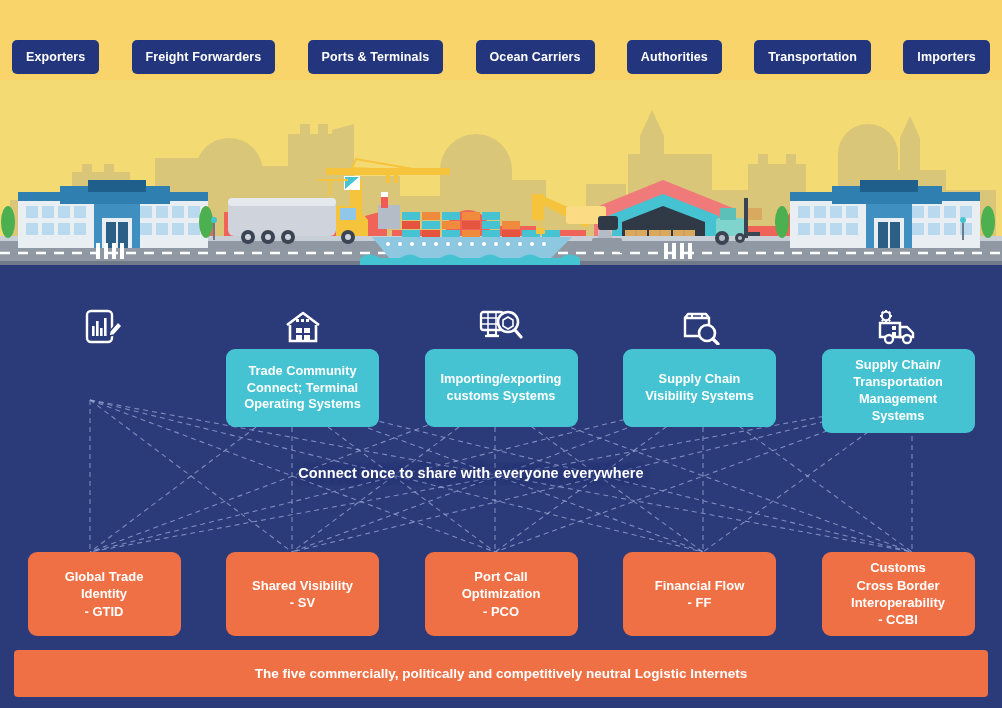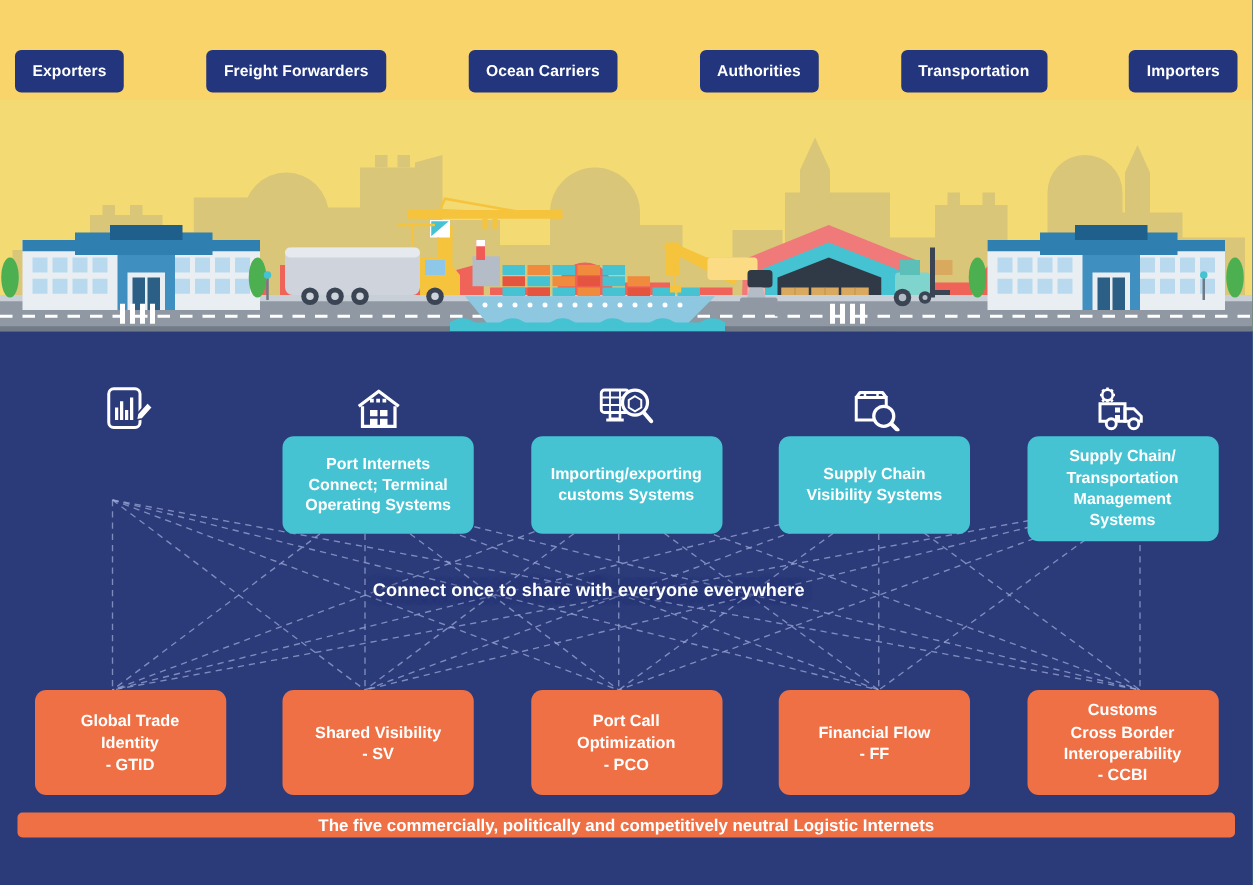--- a/index.html
+++ b/index.html
@@ -50,34 +50,35 @@
     font-size:13px;font-weight:700;line-height:1.34;padding:6px 8px;box-sizing:border-box;
   }
 
   .center-caption{
     position:absolute;left:0;top:200px;width:942px;text-align:center;
     color:#ffffff;font-size:14.5px;font-weight:700;letter-spacing:.1px;
     text-shadow:0 0 7px #2b3a79,0 0 7px #2b3a79,0 0 5px #2b3a79;
   }
 
   .footer-banner{
-    position:absolute;left:14px;top:385px;width:974px;height:20px;background:#ef7045;
+    position:absolute;left:14px;top:385px;width:974px;height:47px;background:#ef7045;
     border-radius:4px;color:#ffffff;display:flex;align-items:center;justify-content:center;
     font-size:13.5px;font-weight:600;
   }
 </style>
 </head>
 <body>
 
 <div id="stage">
 
   <div class="top-band"></div>
   <div class="actor-row" id="actor-row">
       <div class="actor-btn">Exporters</div>
       <div class="actor-btn">Freight Forwarders</div>
+      <div class="actor-btn">Ports &amp; Terminals</div>
       <div class="actor-btn">Ocean Carriers</div>
       <div class="actor-btn">Authorities</div>
       <div class="actor-btn">Transportation</div>
       <div class="actor-btn">Importers</div>
     </div>
 
   <div class="illo">
     <svg width="1002" height="185" viewBox="0 0 1002 185">
       <rect x="0" y="0" width="1002" height="185" fill="#f3da72"></rect>
 
@@ -418,21 +419,21 @@
               <g fill="#fff">
                 <rect x="13" y="19" width="6" height="5"></rect>
                 <rect x="21" y="19" width="6" height="5"></rect>
                 <rect x="13" y="26" width="6" height="5"></rect>
                 <rect x="21" y="26" width="6" height="5"></rect>
               </g>
             </svg>
           </div>
           <div class="teal-box">
             <div>
-              <div>Port Internets</div>
+              <div>Trade Community</div>
               <div>Connect; Terminal</div>
               <div>Operating Systems</div>
             </div>
           </div>
         </div>
         <div class="cell">
           <div class="icon-wrap">
             <svg width="44" height="36" viewBox="0 0 44 36" fill="none">
               <rect x="2" y="3" width="22" height="18" rx="2.5" stroke="#fff" stroke-width="2.3"></rect>
               <g stroke="#fff" stroke-width="1.5">

